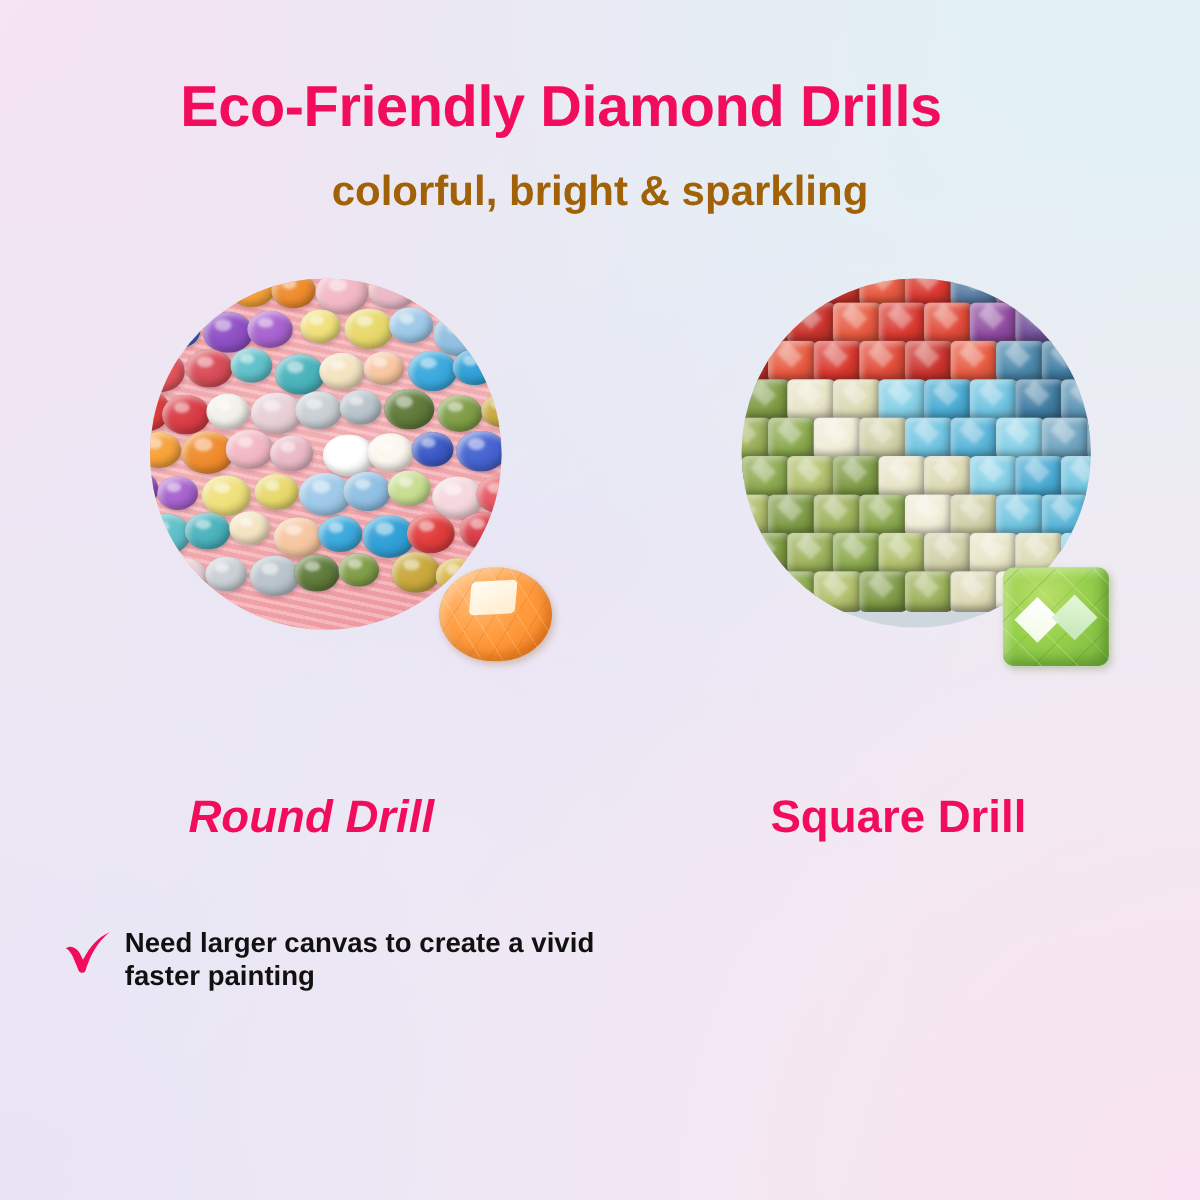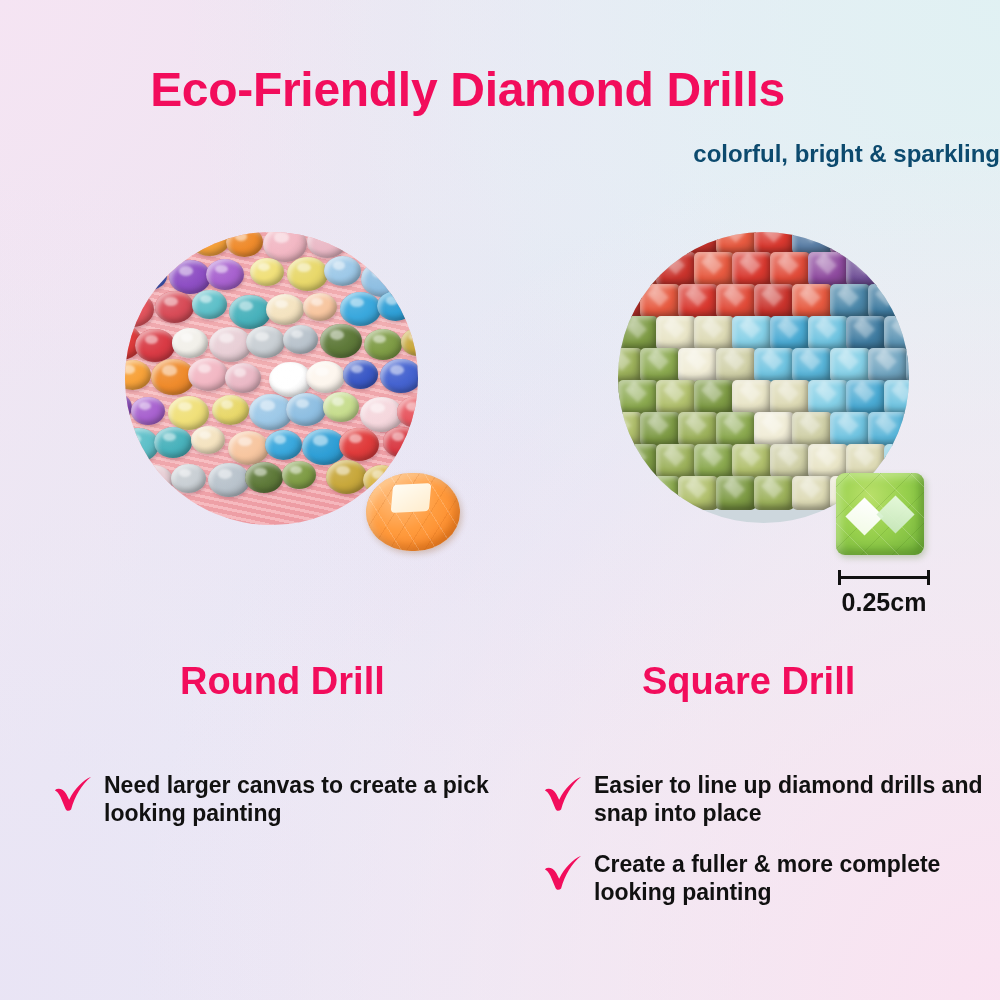--- a/index.html
+++ b/index.html
@@ -54,24 +54,24 @@
     font-weight: bold;
     letter-spacing: -0.3px;
     color: #f20d5c;
     font-family: "Liberation Sans", sans-serif;
   }
   .subtitle {
     position: absolute;
     top: 140px;
     left: 0;
     width: 1000px;
-    text-align: right;
-    font-size: 24px;
+    text-align: center;
+    font-size: 35px;
     font-weight: bold;
-    color: #0c4a6e;
+    color: #a16207;
     font-family: "Liberation Sans", sans-serif;
   }
 
   
   .photo-circle {
     position: absolute;
     border-radius: 50%;
     overflow: hidden;
   }
   #round-photo {
@@ -216,21 +216,21 @@
 
   
   .col-heading {
     position: absolute;
     font-size: 38px;
     font-weight: bold;
     color: #f20d5c;
     white-space: nowrap;
     font-family: "Liberation Sans", sans-serif;
   }
-  #round-heading { left: 180px; top: 660px; }
+  #round-heading { left: 157px; top: 660px; font-style: italic; }
   #square-heading { left: 642px; top: 660px; }
 
   
   .feature-col { position: absolute; width: 450px; }
   #round-features { left: 50px; top: 770px; }
   #square-features { left: 540px; top: 770px; }
 
   .feature {
     display: flex;
     align-items: flex-start;
@@ -437,55 +437,29 @@
     <div class="facet-hi"></div>
   </div>
 
   <div id="square-sample">
     <div class="sq-facets"></div>
     <div class="diamond-hi d1"></div>
     <div class="diamond-hi d2"></div>
   </div>
 
 
-  <div class="ruler" id="square-ruler">
-    <div class="bar">
-      <div class="cap l"></div>
-      <div class="line"></div>
-      <div class="cap r"></div>
-    </div>
-    <div class="cap-label">0.25cm</div>
-  </div>
 
   <div class="col-heading" id="round-heading">Round Drill</div>
   <div class="col-heading" id="square-heading">Square Drill</div>
 
   <div class="feature-col" id="round-features">
     <div class="feature">
       <span class="check">
         <svg viewBox="0 0 48 48" width="46" height="46" aria-hidden="true">
           <path d="M5 19 C9 16 14 18 17 23 L20 29 C26 17 34 9 43 5 C33 13 26 25 22 39 C20 41 17 41 16 38 L11 26 C9 22 7 20 5 19 Z" fill="#f20d5c"></path>
         </svg>
       </span>
-      <span class="feature-text">Need larger canvas to create a pick looking painting</span>
+      <span class="feature-text">Need larger canvas to create a vivid faster painting</span>
     </div>
   </div>
 
-  <div class="feature-col" id="square-features">
-    <div class="feature">
-      <span class="check">
-        <svg viewBox="0 0 48 48" width="46" height="46" aria-hidden="true">
-          <path d="M5 19 C9 16 14 18 17 23 L20 29 C26 17 34 9 43 5 C33 13 26 25 22 39 C20 41 17 41 16 38 L11 26 C9 22 7 20 5 19 Z" fill="#f20d5c"></path>
-        </svg>
-      </span>
-      <span class="feature-text">Easier to line up diamond drills and snap into place</span>
-    </div>
-    <div class="feature">
-      <span class="check">
-        <svg viewBox="0 0 48 48" width="46" height="46" aria-hidden="true">
-          <path d="M5 19 C9 16 14 18 17 23 L20 29 C26 17 34 9 43 5 C33 13 26 25 22 39 C20 41 17 41 16 38 L11 26 C9 22 7 20 5 19 Z" fill="#f20d5c"></path>
-        </svg>
-      </span>
-      <span class="feature-text">Create a fuller &amp; more complete looking painting</span>
-    </div>
-  </div>
 
 </div>
 
 </body></html>

